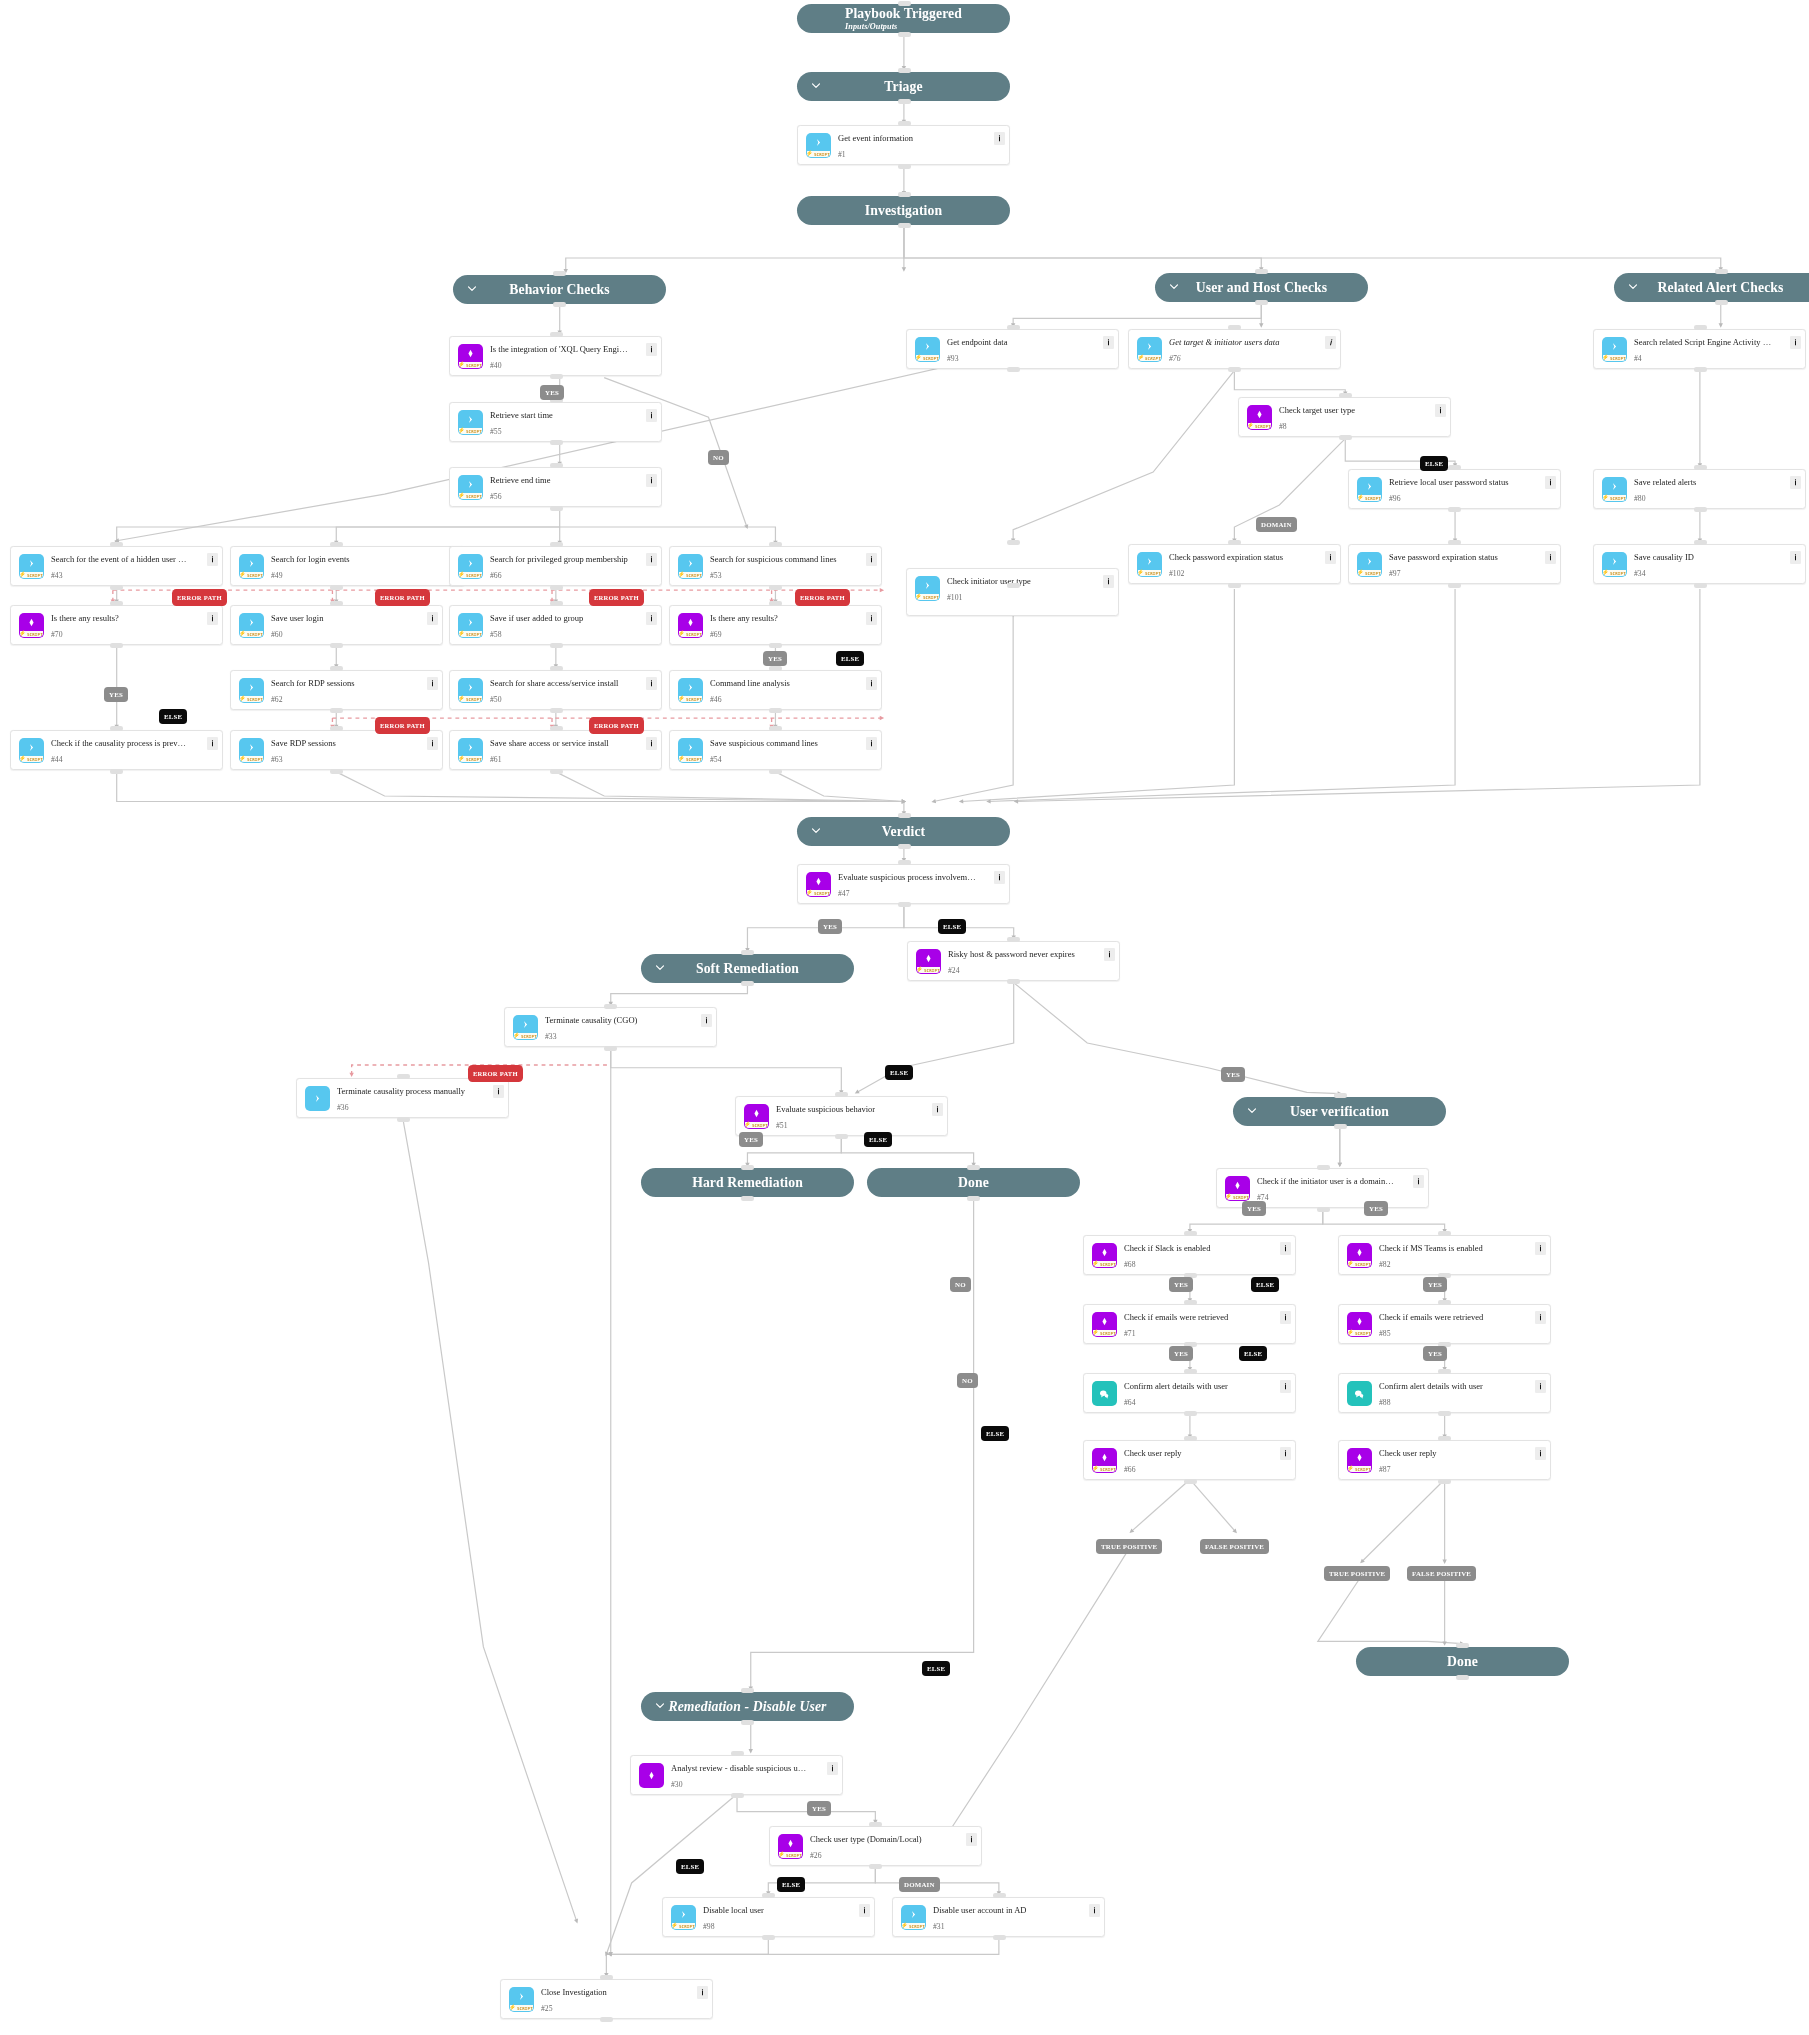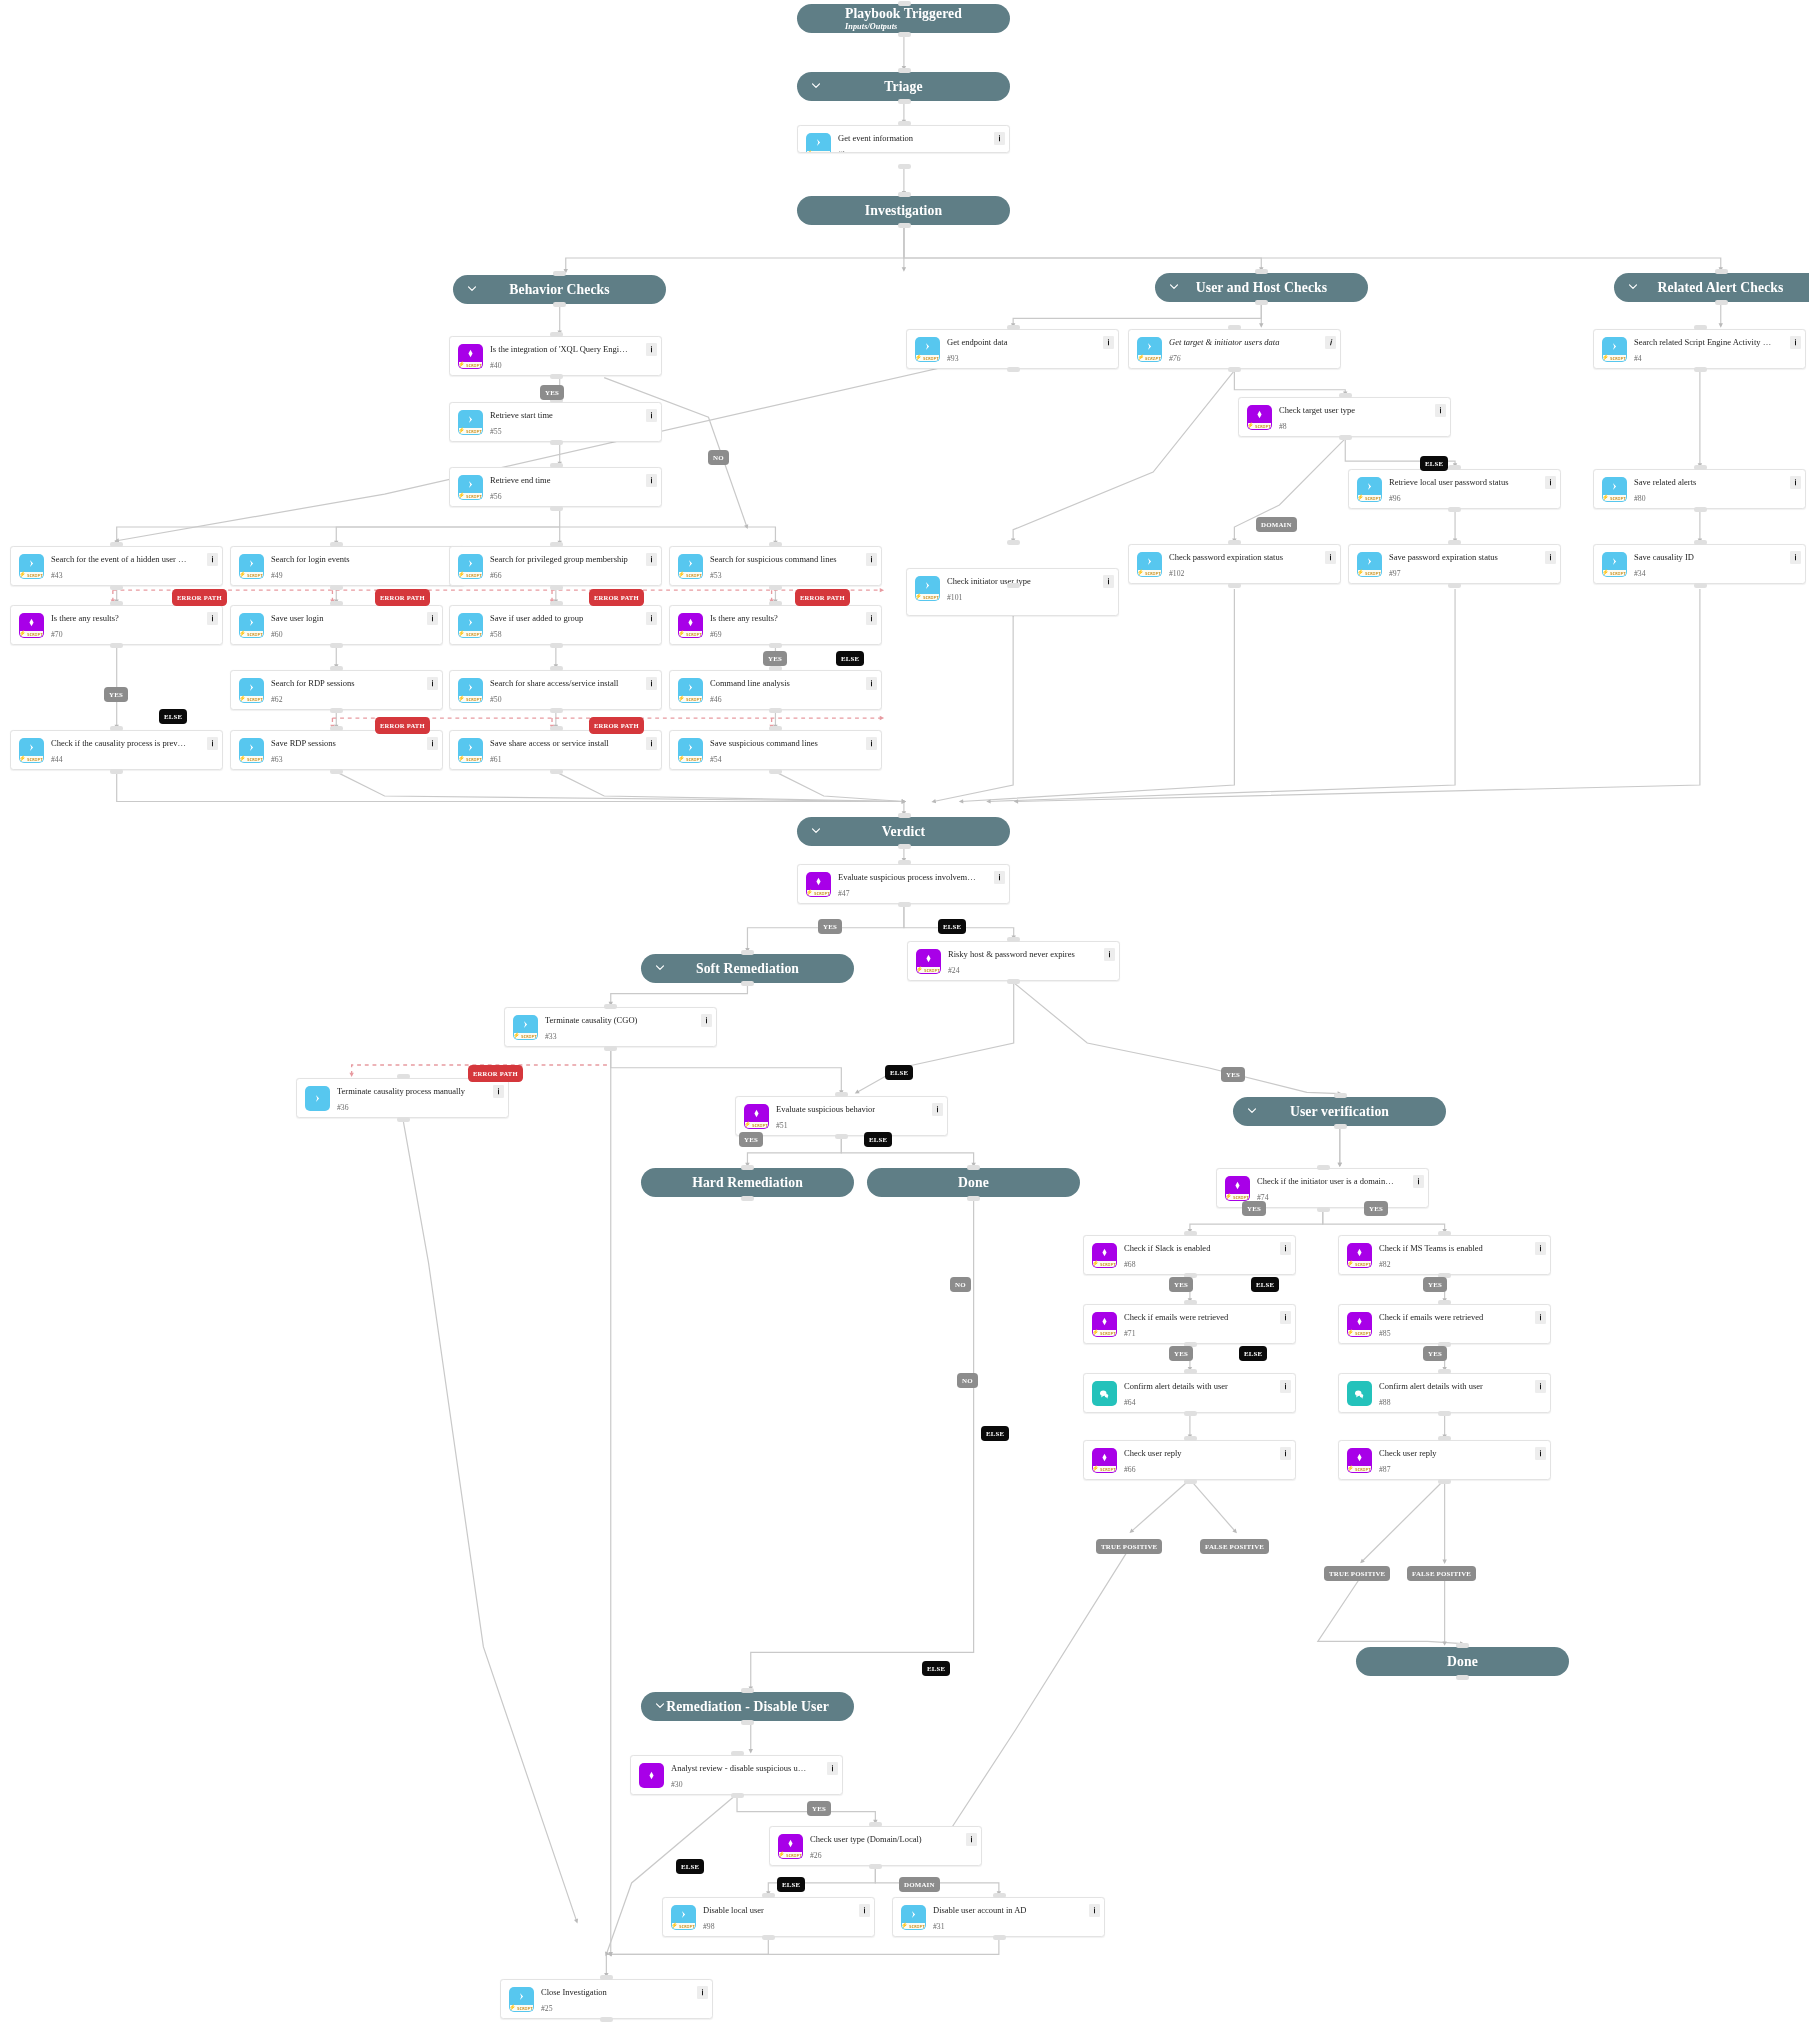--- a/index.html
+++ b/index.html
@@ -401,27 +401,27 @@
       </div>
     </div>
     <div class="stub" style="left: 1456px; top: 1643px;"></div>
     <div class="stub" style="left: 1456px; top: 1675px;"></div>
     <div class="section" style="left: 641px; top: 1692px; width: 213px; height: 28.6px;">
       <span class="chev">
         <svg viewBox="0 0 24 24" width="12" height="12" aria-hidden="true">
           <path d="M5 9 L12 16 L19 9" fill="none" stroke="#ffffff" stroke-width="2.4" stroke-linecap="round" stroke-linejoin="round"></path>
         </svg>
       </span>
-      <div style="text-align: center; line-height: 1.12;">
+      <div style="text-align: center; line-height: 1.12; font-style: italic;">
         <div>Remediation - Disable User</div>
       </div>
     </div>
     <div class="stub" style="left: 741px; top: 1688px;"></div>
     <div class="stub" style="left: 741px; top: 1720px;"></div>
-    <div class="task" style="left: 797px; top: 125px; width: 213px; height: 28px;">
+    <div class="task" style="left: 797px; top: 125px; width: 213px; height: 40px;">
       <span class="ico blue">
         <span class="glyphbox">
           <svg viewBox="0 0 24 24" width="11" height="11" aria-hidden="true">
             <path d="M8.5 4.5 L15.5 12 L8.5 19.5 L11.5 12 z" fill="#ffffff"></path>
           </svg>
         </span>
         <span class="scriptbadge">
           <span class="bolt">⚡</span>
           <span class="sw">SCRIPT</span>
         </span>

